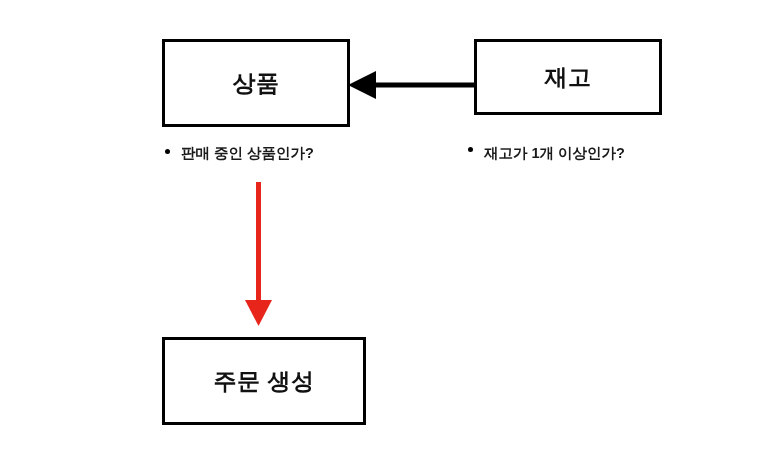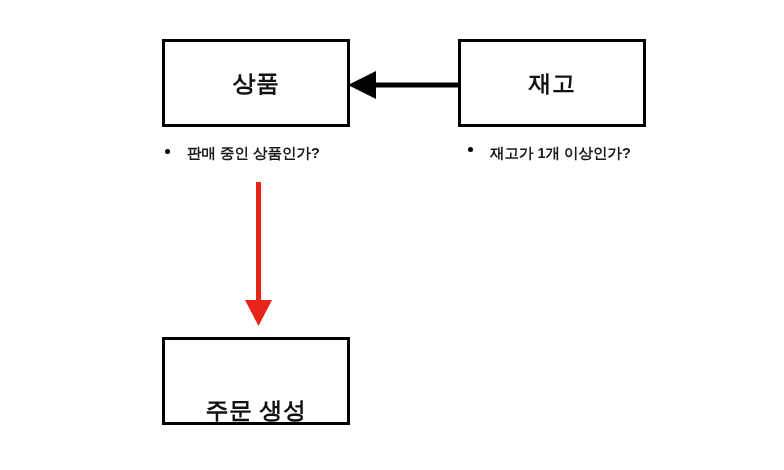--- a/index.html
+++ b/index.html
@@ -37,30 +37,29 @@
   .entity-label {
     font-size: 23px;
     font-weight: 700;
     letter-spacing: 0.5px;
     line-height: 1;
     color: #111111;
     white-space: nowrap;
   }
 
   #box-product   { left: 162px; top: 39px;  width: 188px; height: 88px; }
-  #box-stock     { left: 458px; top: 39px;  width: 188px; height: 88px; }
-  #box-order     { left: 162px; top: 337px; width: 188px; height: 88px; align-items: flex-end; }
+  #box-stock     { left: 474px; top: 39px;  width: 188px; height: 76px; }
+  #box-order     { left: 162px; top: 337px; width: 204px; height: 88px; }
 
   
   .note-row {
     position: absolute;
     display: flex;
     align-items: baseline;
     white-space: nowrap;
-    gap: 6px;
   }
   .note-bullet {
     width: 5px;
     height: 5px;
     border-radius: 50%;
     background: #000000;
     display: inline-block;
     margin-right: 11px;
     position: relative;
     top: -4px;

